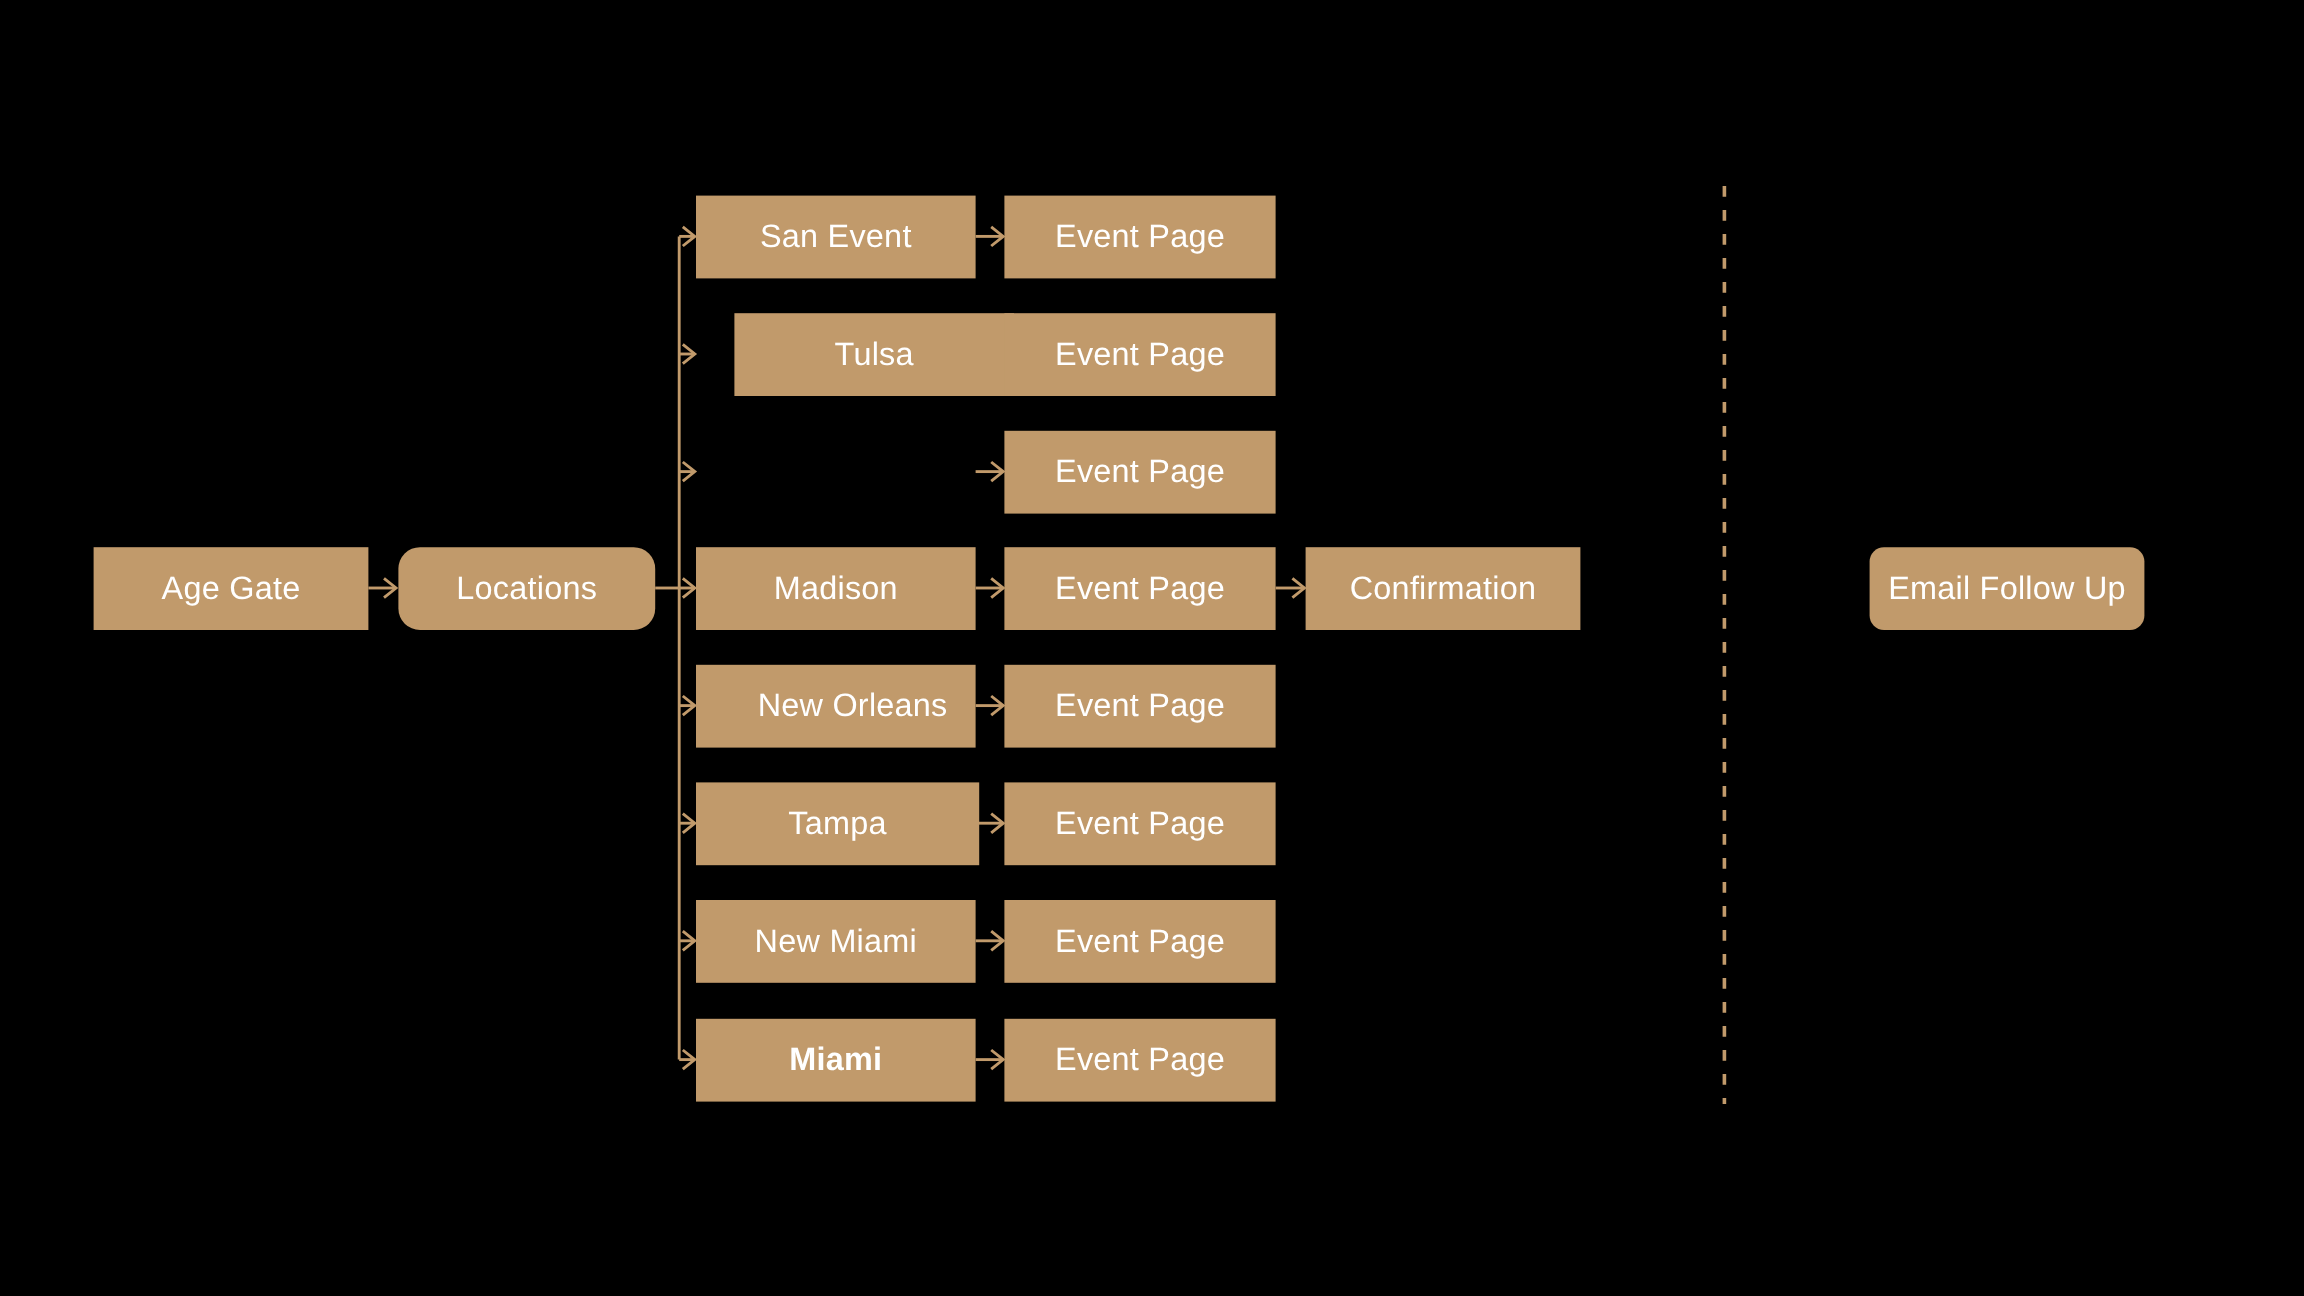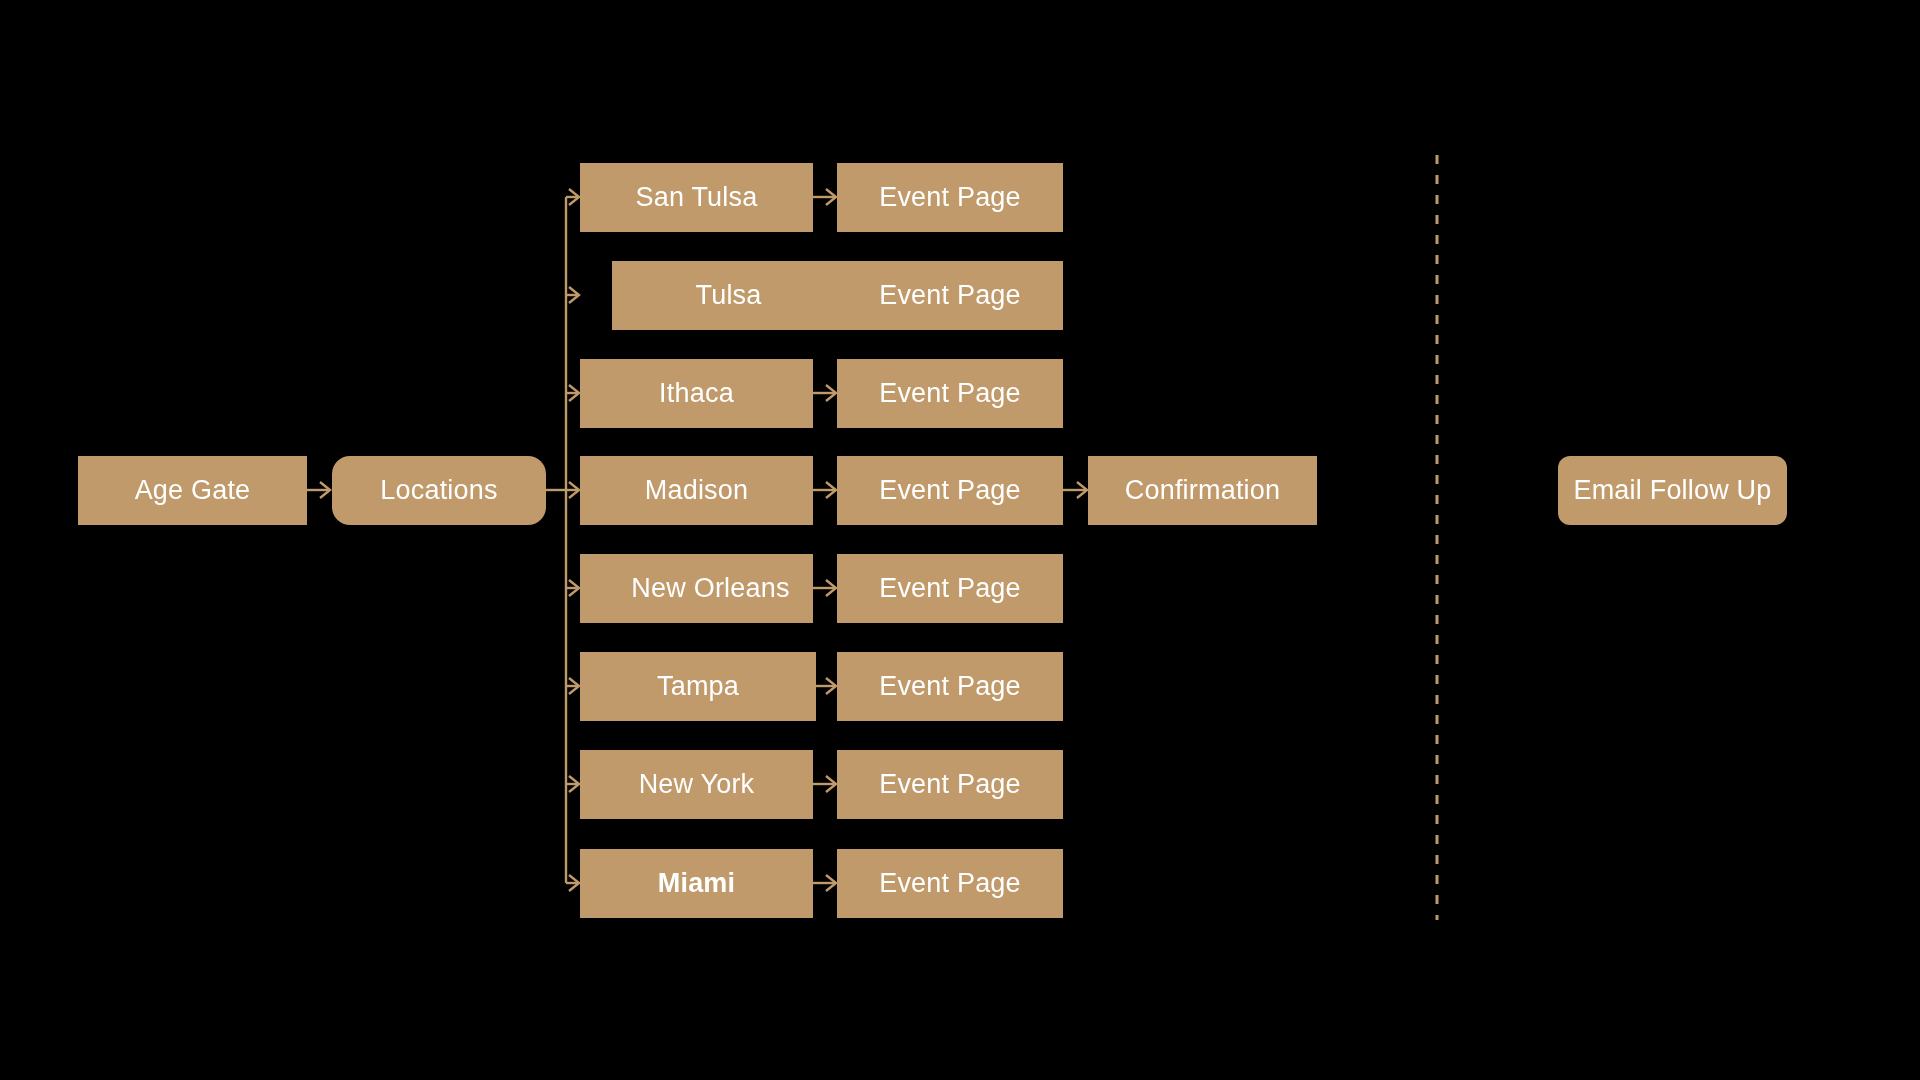--- a/index.html
+++ b/index.html
@@ -164,39 +164,36 @@
 
   <div class="node" style="left:78px; top:456px; width:229px; height:69px;">
     <span>Age Gate</span>
   </div>
 
   <div class="node" style="left:332px; top:456px; width:214px; height:69px;border-radius:18px;">
     <span>Locations</span>
   </div>
 
   <div class="node" style="left:580px; top:163px; width:233px; height:69px;">
-    <span>San Tulsa</span>
+    <span>San Event</span>
   </div>
   <div class="node" style="left:580px; top:261px; width:233px; height:69px;margin-left:32px;">
     <span>Tulsa</span>
   </div>
-  <div class="node" style="left:580px; top:359px; width:233px; height:69px;">
-    <span>Ithaca</span>
-  </div>
   <div class="node" style="left:580px; top:456px; width:233px; height:69px;">
     <span>Madison</span>
   </div>
   <div class="node" style="left:580px; top:554px; width:233px; height:69px;padding-left:28px;">
     <span>New Orleans</span>
   </div>
   <div class="node" style="left:580px; top:652px; width:236px; height:69px;">
     <span>Tampa</span>
   </div>
   <div class="node" style="left:580px; top:750px; width:233px; height:69px;">
-    <span>New York</span>
+    <span>New Miami</span>
   </div>
   <div class="node" style="left:580px; top:849px; width:233px; height:69px;font-weight:bold;">
     <span>Miami</span>
   </div>
 
   <div class="node" style="left:837px; top:163px; width:226px; height:69px;">
     <span>Event Page</span>
   </div>
   <div class="node" style="left:837px; top:261px; width:226px; height:69px;">
     <span>Event Page</span>

